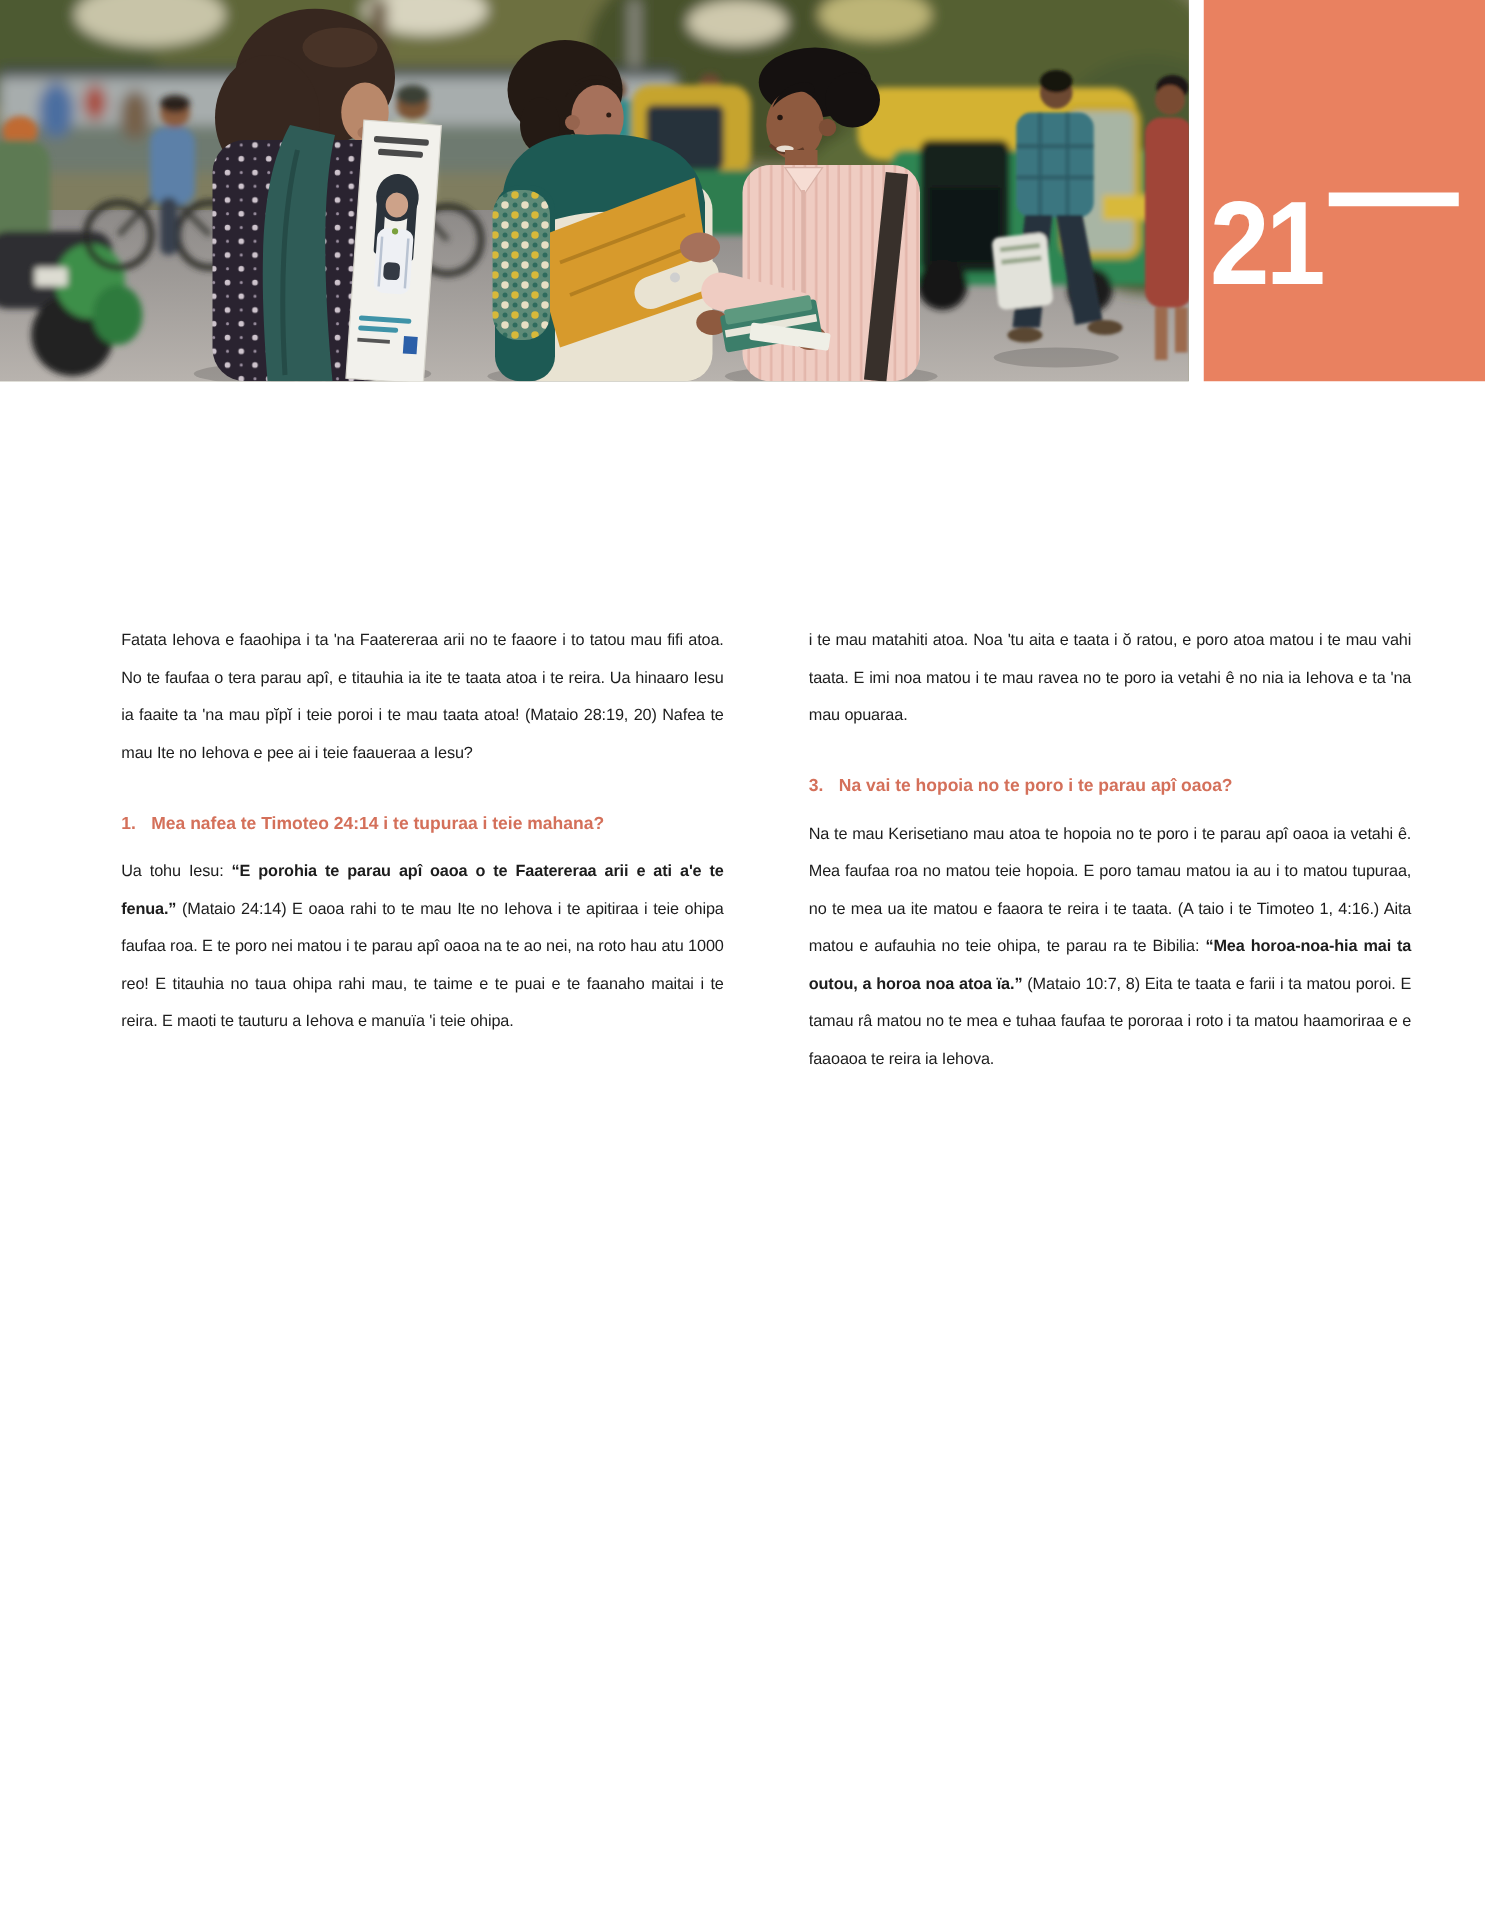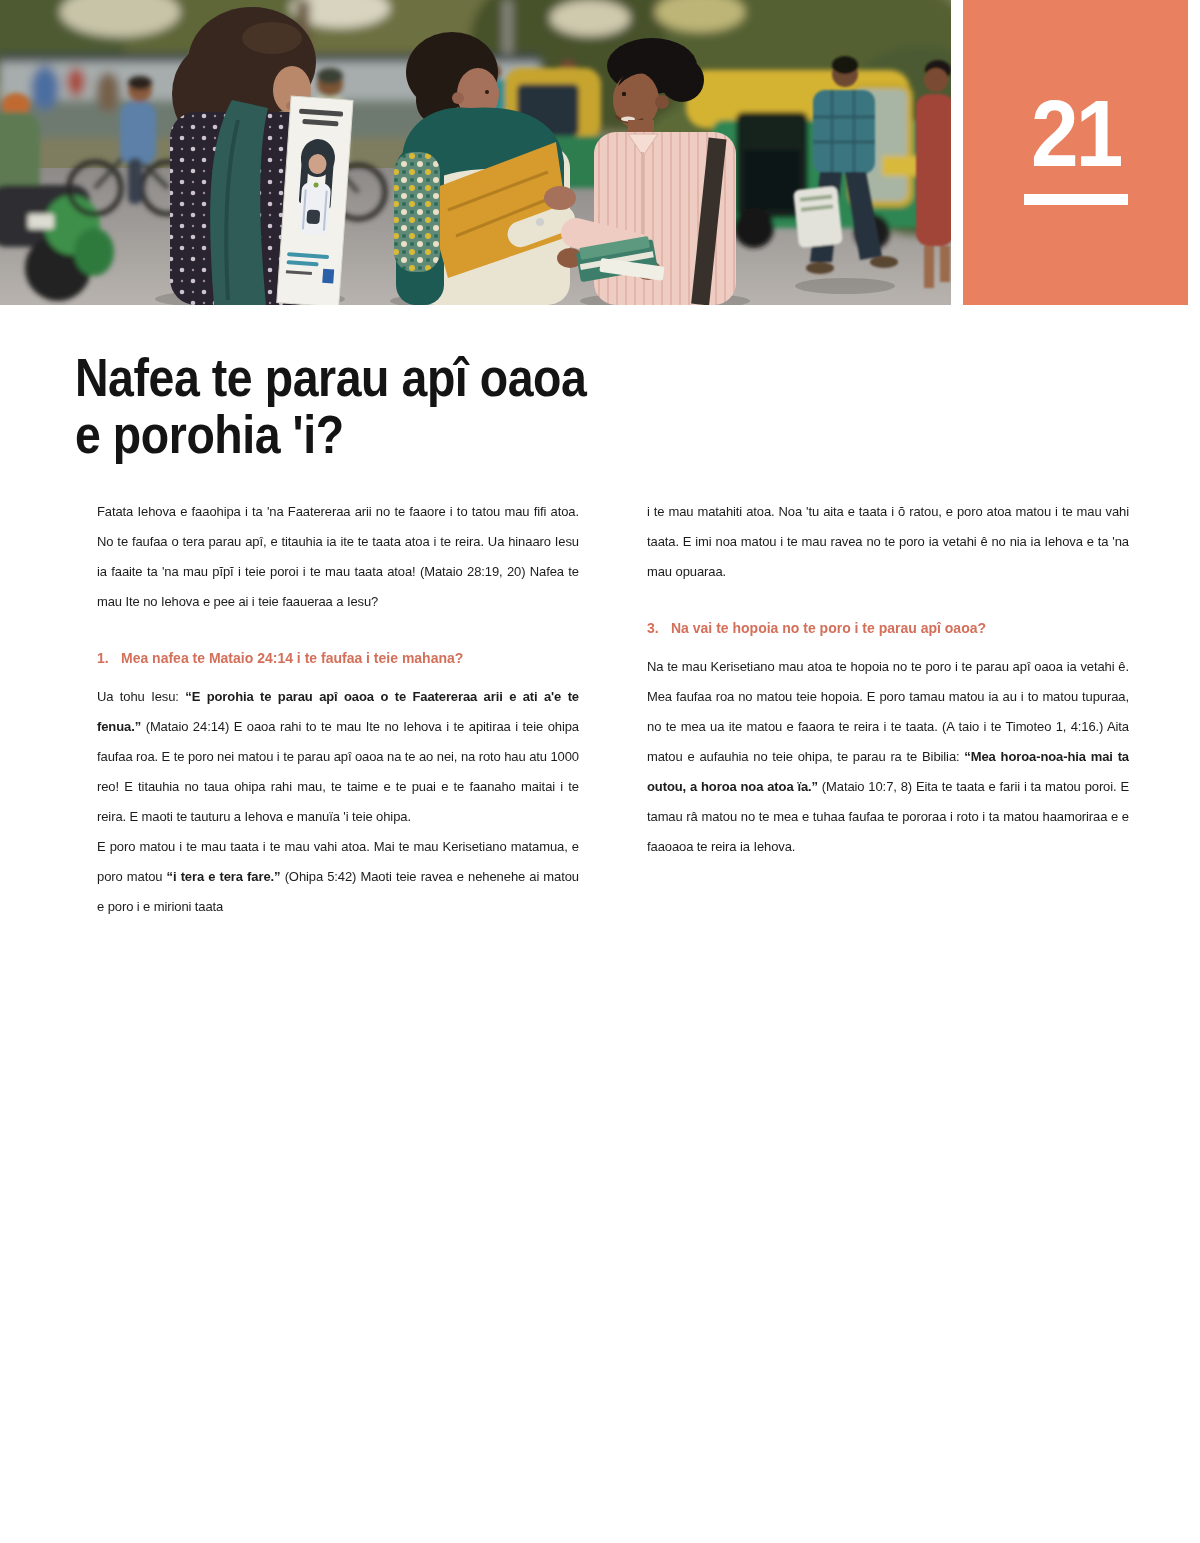--- a/index.html
+++ b/index.html
@@ -8,21 +8,21 @@
   }
   html,body{margin:0;padding:0;background:#ffffff;}
   body{width:1200px;height:1543px;position:relative;font-family:"Liberation Sans",sans-serif;color:#1c1c1c;}
   .page{position:absolute;left:0;top:0;width:1200px;height:1543px;background:#fff;overflow:hidden;}
 
   
   .hero{position:absolute;left:0;top:0;width:1200px;height:305px;}
   .photo{position:absolute;left:0;top:0;width:951px;height:305px;overflow:hidden;background:#8b886d;}
   .photo svg{display:block;width:100%;height:100%;}
   .lesson-badge{position:absolute;left:963px;top:0;width:225px;height:305px;background:var(--accent);
-    display:flex;flex-direction:column;align-items:center;}
+    display:flex;flex-direction:row;align-items:center;}
   .lesson-number{margin-top:86px;font-size:95px;line-height:1;font-weight:bold;color:#ffffff;
     letter-spacing:-3px;transform:scaleX(.9);}
   .lesson-underline{width:104px;height:11px;background:#ffffff;margin-top:13px;}
 
   
   .title{position:absolute;left:75px;top:349px;margin:0;font-weight:bold;color:#141414;}
   .title-line{display:block;font-size:54px;line-height:57px;letter-spacing:-0.5px;
     transform:scaleX(.86);transform-origin:left top;white-space:nowrap;}
 
   
@@ -282,33 +282,28 @@
         </g>
       </svg>
     </div>
 
     <div class="lesson-badge">
       <div class="lesson-number">21</div>
       <div class="lesson-underline"></div>
     </div>
   </header>
 
-  <h1 class="title">
-    <span class="title-line">Nafea te parau apî oaoa</span>
-    <span class="title-line">e porohia 'i?</span>
-  </h1>
 
   <main class="columns">
     <div class="col">
       <p class="body-p"><span>Fatata Iehova e faaohipa i ta 'na Faatereraa arii no te faaore i to tatou mau fifi atoa. No te faufaa o tera parau apî, e titauhia ia ite te taata atoa i te reira. Ua hinaaro Iesu ia faaite ta 'na mau pĭpĭ i teie poroi i te mau taata atoa! (Mataio 28:19, 20) Nafea te mau Ite no Iehova e pee ai i teie faaueraa a Iesu?</span></p>
 
-      <div class="q-heading"><span class="q-num">1.</span><span class="q-text">Mea nafea te Mataio 24:14 i te faufaa i teie mahana?</span></div>
+      <div class="q-heading"><span class="q-num">1.</span><span class="q-text">Mea nafea te Timoteo 24:14 i te tupuraa i teie mahana?</span></div>
       <p class="body-p"><span>Ua tohu Iesu: </span><span class="bold">“E porohia te parau apî oaoa o te Faatereraa arii e ati a'e te fenua.”</span><span> (Mataio 24:14) E oaoa rahi to te mau Ite no Iehova i te apitiraa i teie ohipa faufaa roa. E te poro nei matou i te parau apî oaoa na te ao nei, na roto hau atu 1000 reo! E titauhia no taua ohipa rahi mau, te taime e te puai e te faanaho maitai i te reira. E maoti te tauturu a Iehova e manuïa 'i teie ohipa.</span></p>
 
-      <p class="body-p"><span>E poro matou i te mau taata i te mau vahi atoa. Mai te mau Kerisetiano matamua, e poro matou </span><span class="bold">“i tera e tera fare.”</span><span> (Ohipa 5:42) Maoti teie ravea e nehenehe ai matou e poro i e mirioni taata</span></p>
     </div>
 
     <div class="col">
       <p class="body-p"><span>i te mau matahiti atoa. Noa 'tu aita e taata i ŏ ratou, e poro atoa matou i te mau vahi taata. E imi noa matou i te mau ravea no te poro ia vetahi ê no nia ia Iehova e ta 'na mau opuaraa.</span></p>
 
       <div class="q-heading"><span class="q-num">3.</span><span class="q-text">Na vai te hopoia no te poro i te parau apî oaoa?</span></div>
       <p class="body-p"><span>Na te mau Kerisetiano mau atoa te hopoia no te poro i te parau apî oaoa ia vetahi ê. Mea faufaa roa no matou teie hopoia. E poro tamau matou ia au i to matou tupuraa, no te mea ua ite matou e faaora te reira i te taata. (A taio i te Timoteo 1, 4:16.) Aita matou e aufauhia no teie ohipa, te parau ra te Bibilia: </span><span class="bold">“Mea horoa-noa-hia mai ta outou, a horoa noa atoa ïa.”</span><span> (Mataio 10:7, 8) Eita te taata e farii i ta matou poroi. E tamau râ matou no te mea e tuhaa faufaa te pororaa i roto i ta matou haamoriraa e e faaoaoa te reira ia Iehova.</span></p>
     </div>
   </main>
 

